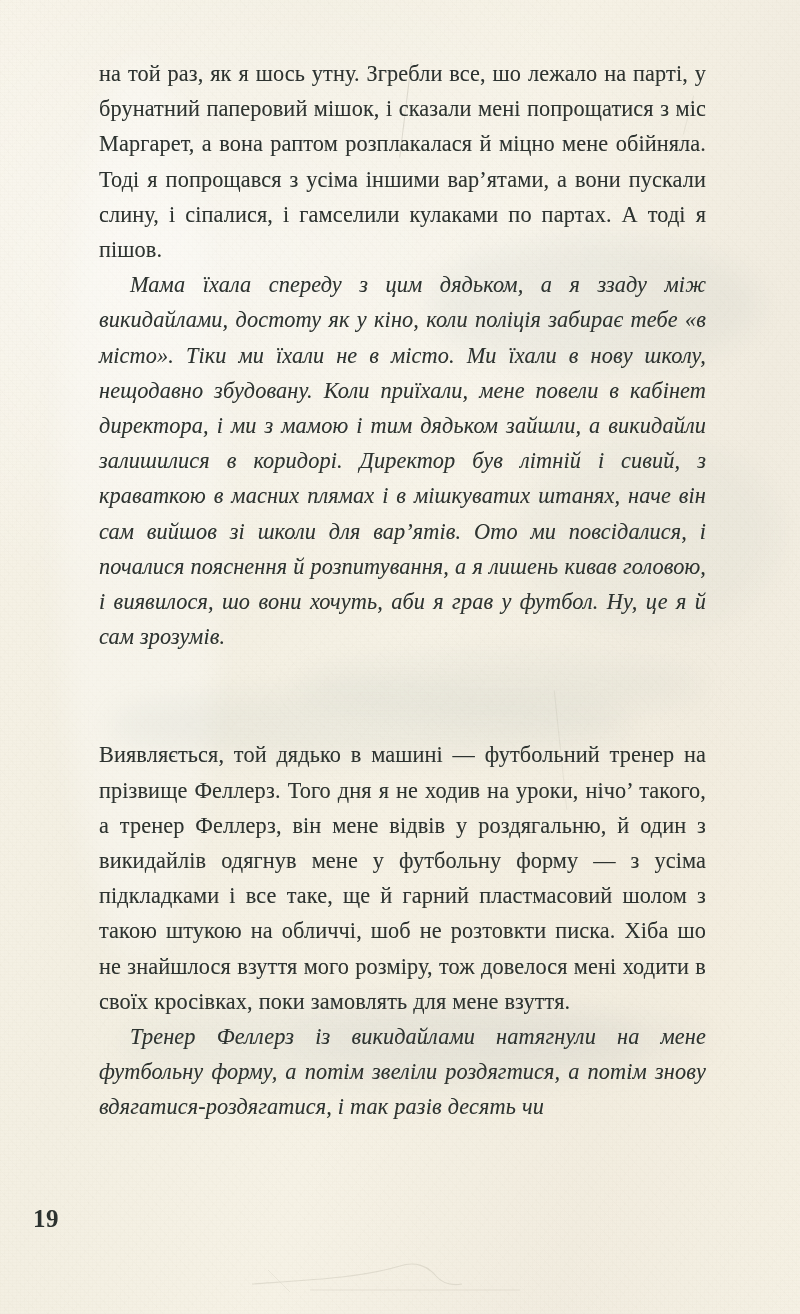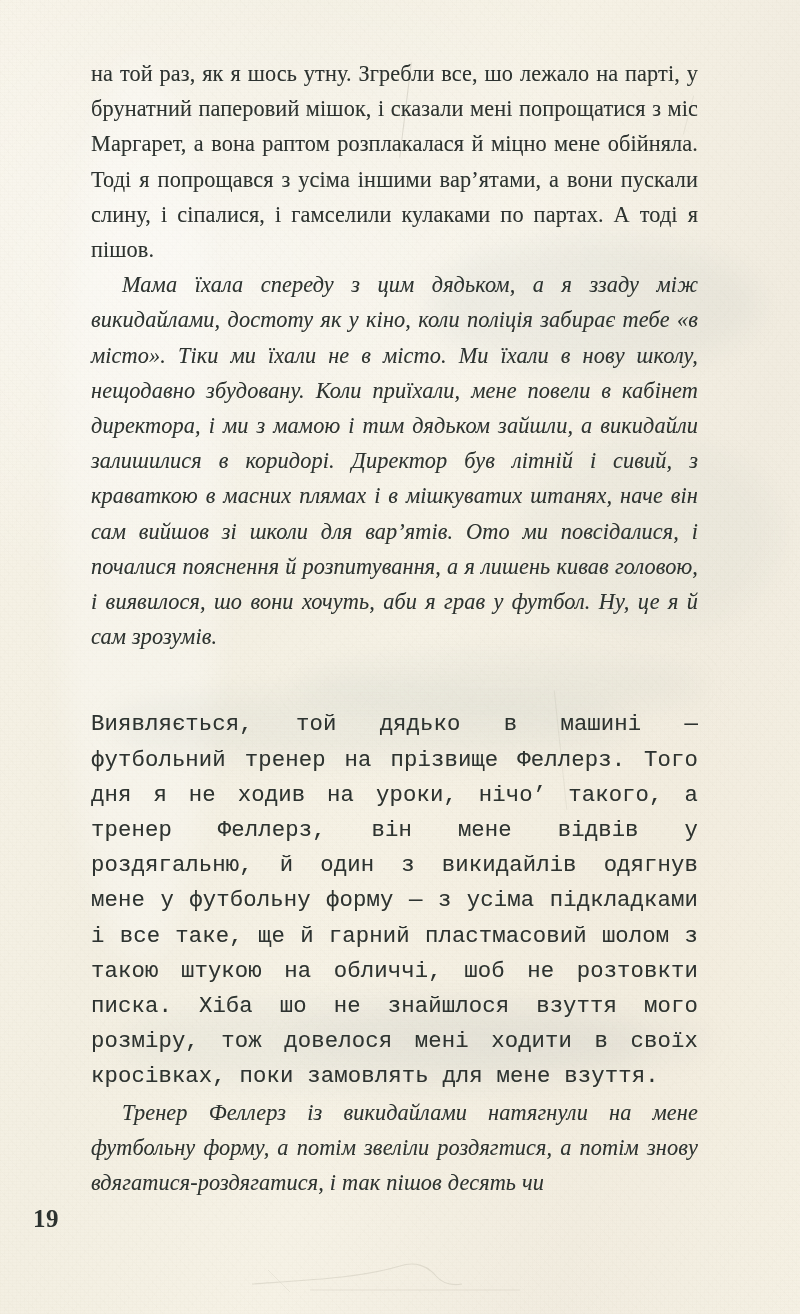--- a/index.html
+++ b/index.html
@@ -55,38 +55,38 @@
 
   
   .scratch { position: absolute; pointer-events: none; background: rgba(120,116,100,0.20); }
   .s1 { left: 405px; top: 62px;   width: 1px; height: 96px;  transform: rotate(7deg); }
   .s2 { left: 560px; top: 690px;  width: 1px; height: 120px; transform: rotate(-6deg); opacity: .5; }
   .s3 { left: 688px; top: 95px;   width: 1px; height: 40px;  transform: rotate(15deg); opacity: .5; }
 
   
   .text-block {
     position: absolute;
-    left: 91px;
+    left: 99px;
     top: 56px;
     width: 607px;
   }
   p.para {
     margin: 0;
     color: #2d3330;
     font-size: 22.3px;
     line-height: 35.2px;
     text-align: justify;
     text-align-last: left;
     letter-spacing: 0.1px;
     word-spacing: 0.3px;
     text-indent: 0;
     text-shadow: 0 0 0.6px rgba(45,51,48,0.28);
   }
   p.indent { text-indent: 31px; font-style: italic; }
-  p.gap-before { margin-top: 53px; font-family: Liberation Mono, monospace; }
+  p.gap-before { margin-top: 83px; }
 
   
   .folio {
     position: absolute;
     left: 33px;
     top: 1205px;
     font-size: 25px;
     font-weight: bold;
     color: #2c322f;
     letter-spacing: .4px;
@@ -112,21 +112,21 @@
   <div class="blotch b5"></div>
 
   <div class="scratch s1"></div>
   <div class="scratch s2"></div>
   <div class="scratch s3"></div>
 
   <div class="text-block">
     <p class="para">на той раз, як я шось утну. Згребли все, шо лежало на парті, у брунатний паперовий мішок, і сказали мені попрощатися з міс Маргарет, а вона раптом розплакалася й міцно мене обійняла. Тоді я попрощався з усіма іншими вар’ятами, а вони пускали слину, і сіпалися, і гамселили кулаками по партах. А тоді я пішов.</p>
     <p class="para indent">Мама їхала спереду з цим дядьком, а я ззаду між викидайлами, достоту як у кіно, коли поліція забирає тебе «в місто». Тіки ми їхали не в місто. Ми їхали в нову школу, нещодавно збудовану. Коли приїхали, мене повели в кабінет директора, і ми з мамою і тим дядьком зайшли, а викидайли залишилися в коридорі. Директор був літній і сивий, з краваткою в масних плямах і в мішкуватих штанях, наче він сам вийшов зі школи для вар’ятів. Ото ми повсідалися, і почалися пояснення й розпитування, а я лишень кивав головою, і виявилося, шо вони хочуть, аби я грав у футбол. Ну, це я й сам зрозумів.</p>
     <p class="para gap-before">Виявляється, той дядько в машині — футбольний тренер на прізвище Феллерз. Того дня я не ходив на уроки, нічо’ такого, а тренер Феллерз, він мене відвів у роздягальню, й один з викидайлів одягнув мене у футбольну форму — з усіма підкладками і все таке, ще й гарний пластмасовий шолом з такою штукою на обличчі, шоб не розтовкти писка. Хіба шо не знайшлося взуття мого розміру, тож довелося мені ходити в своїх кросівках, поки замовлять для мене взуття.</p>
-    <p class="para indent">Тренер Феллерз із викидайлами натягнули на мене футбольну форму, а потім звеліли роздягтися, а потім знову вдягатися-роздягатися, і так пішов десять чи</p>
+    <p class="para indent">Тренер Феллерз із викидайлами натягнули на мене футбольну форму, а потім звеліли роздягтися, а потім знову вдягатися-роздягатися, і так разів десять чи</p>
   </div>
 
   <div class="folio">19</div>
 
   <svg class="squiggle" viewBox="0 0 300 50">
     <path d="M2 34 C 60 30, 110 28, 150 16 C 165 11, 178 16, 186 26 C 192 33, 200 36, 212 34" fill="none" stroke="#a8a494" stroke-width="1.1" opacity="0.75"></path>
     <path d="M60 40 L 270 40" fill="none" stroke="#b0ac9c" stroke-width="1" opacity="0.6"></path>
     <path d="M18 20 L 40 42" fill="none" stroke="#b2ae9e" stroke-width="1" opacity="0.5"></path>
   </svg>
 

